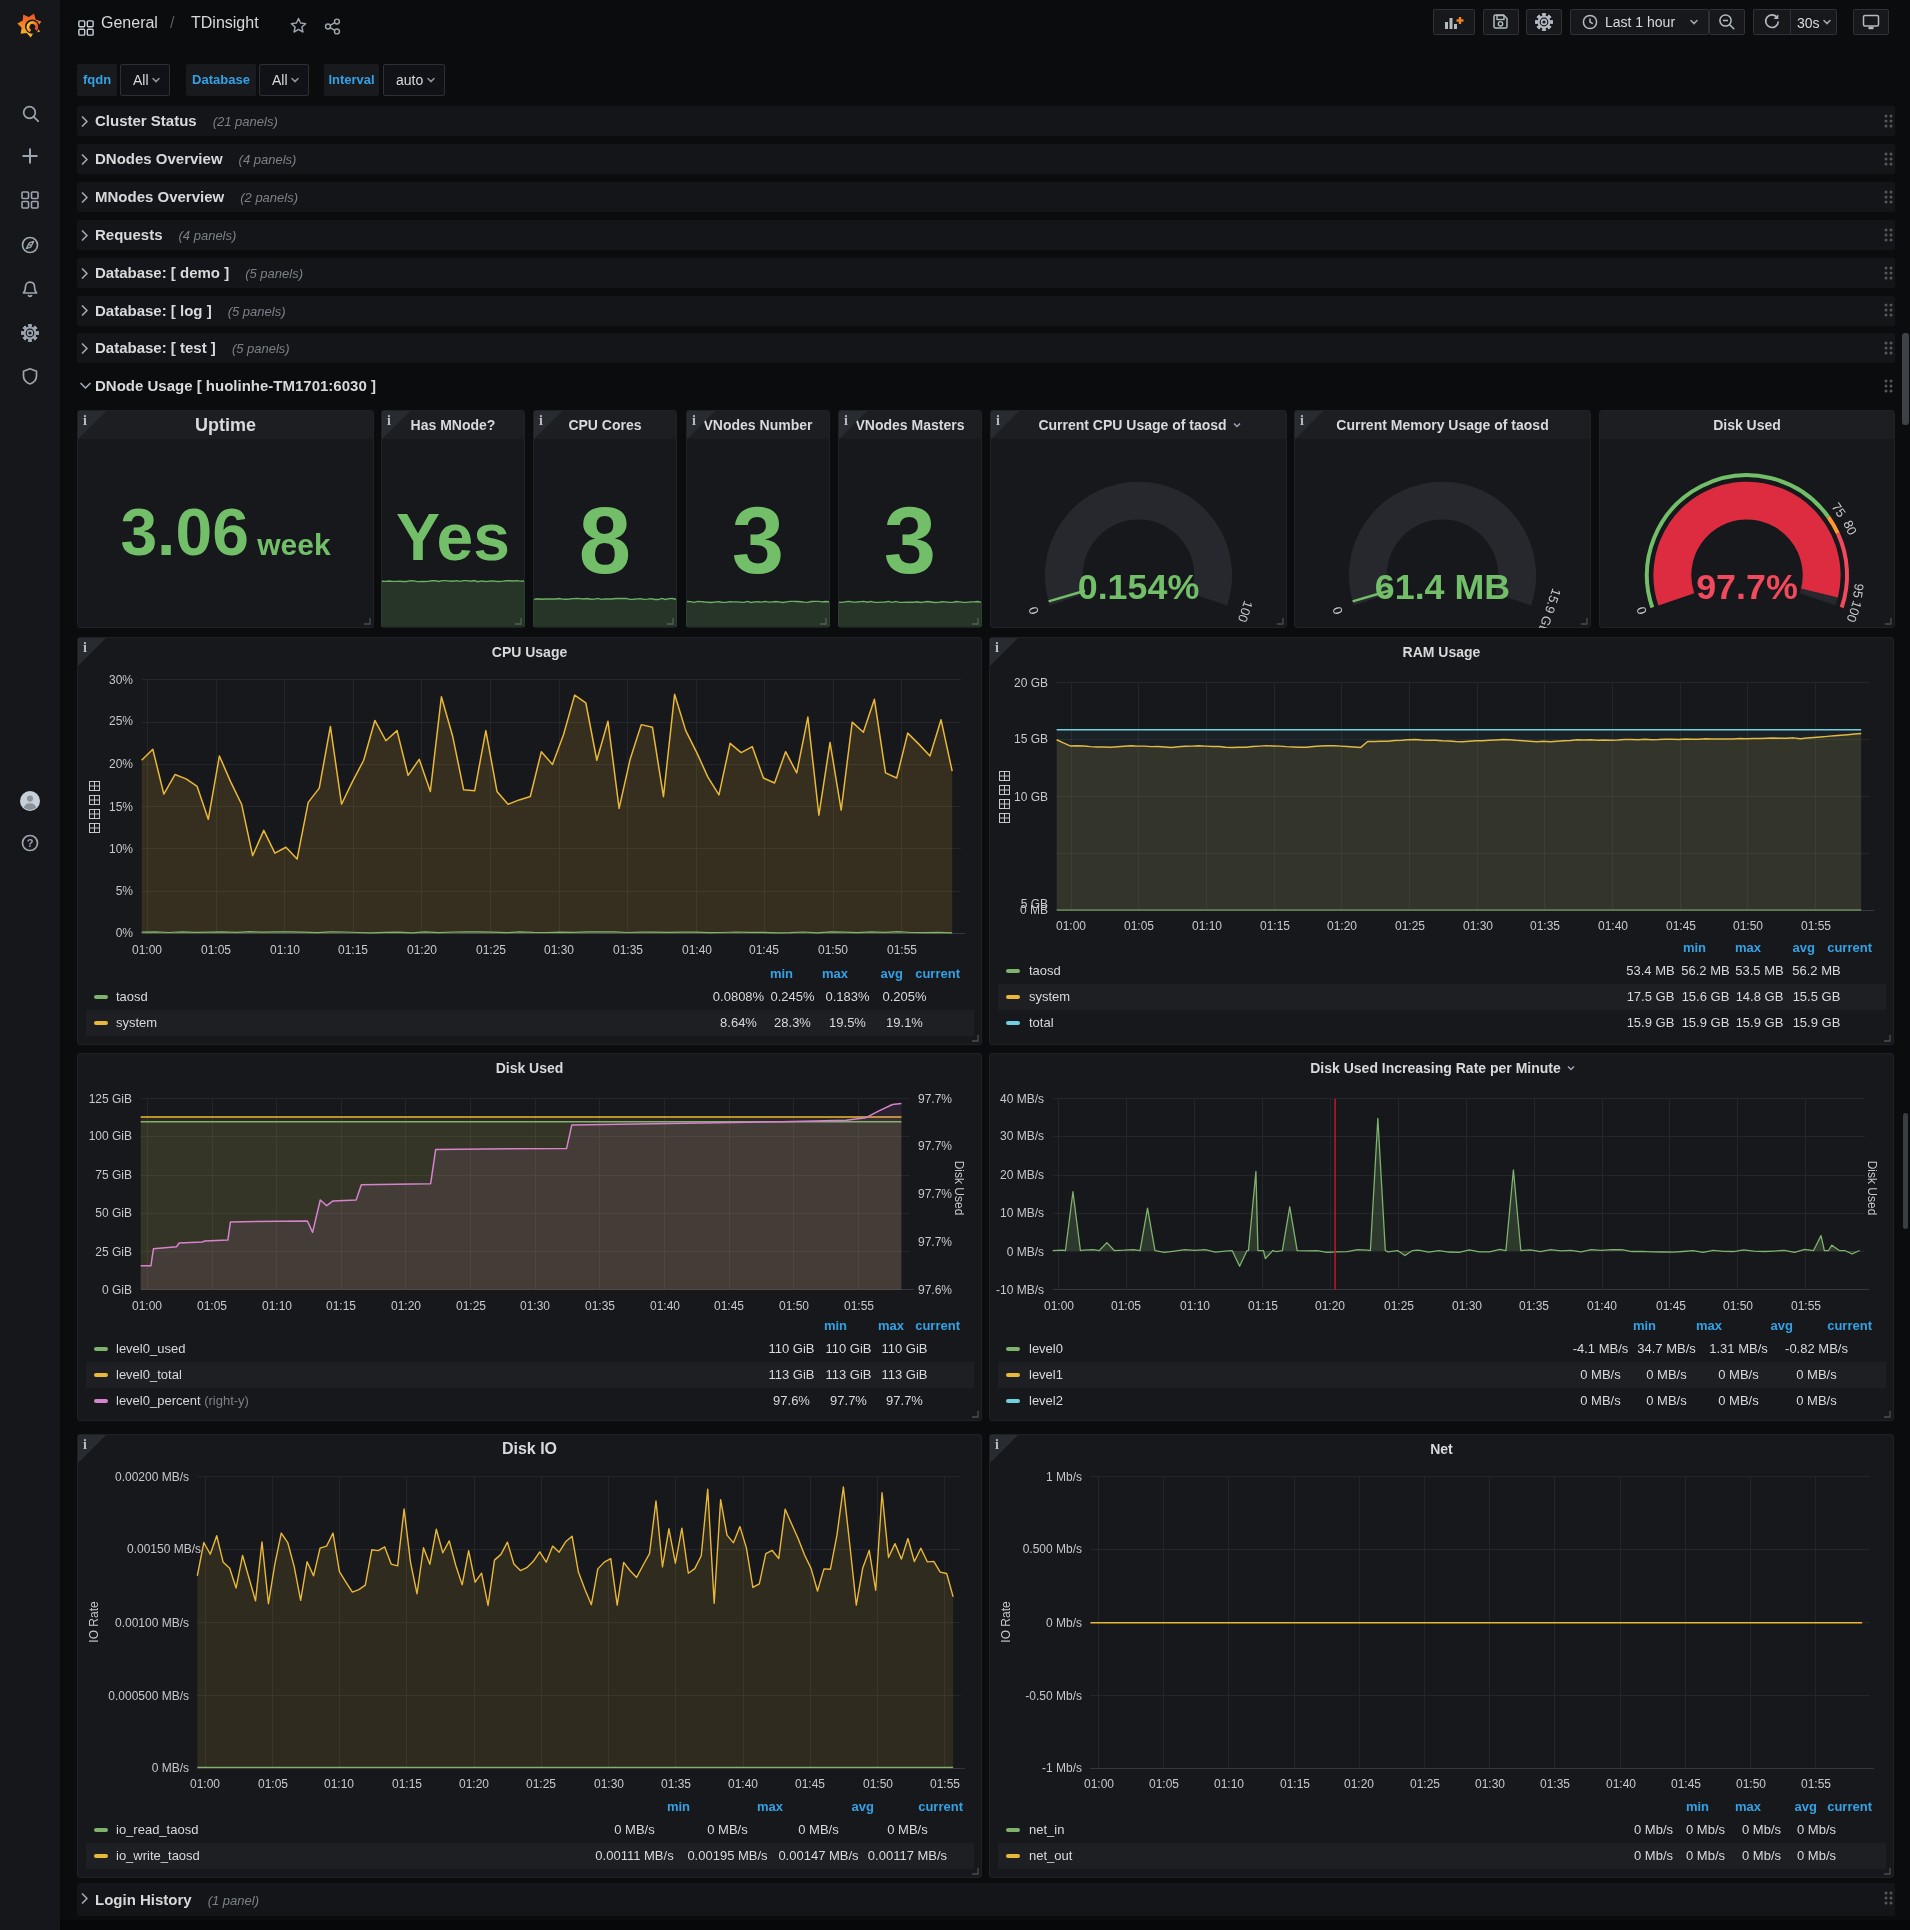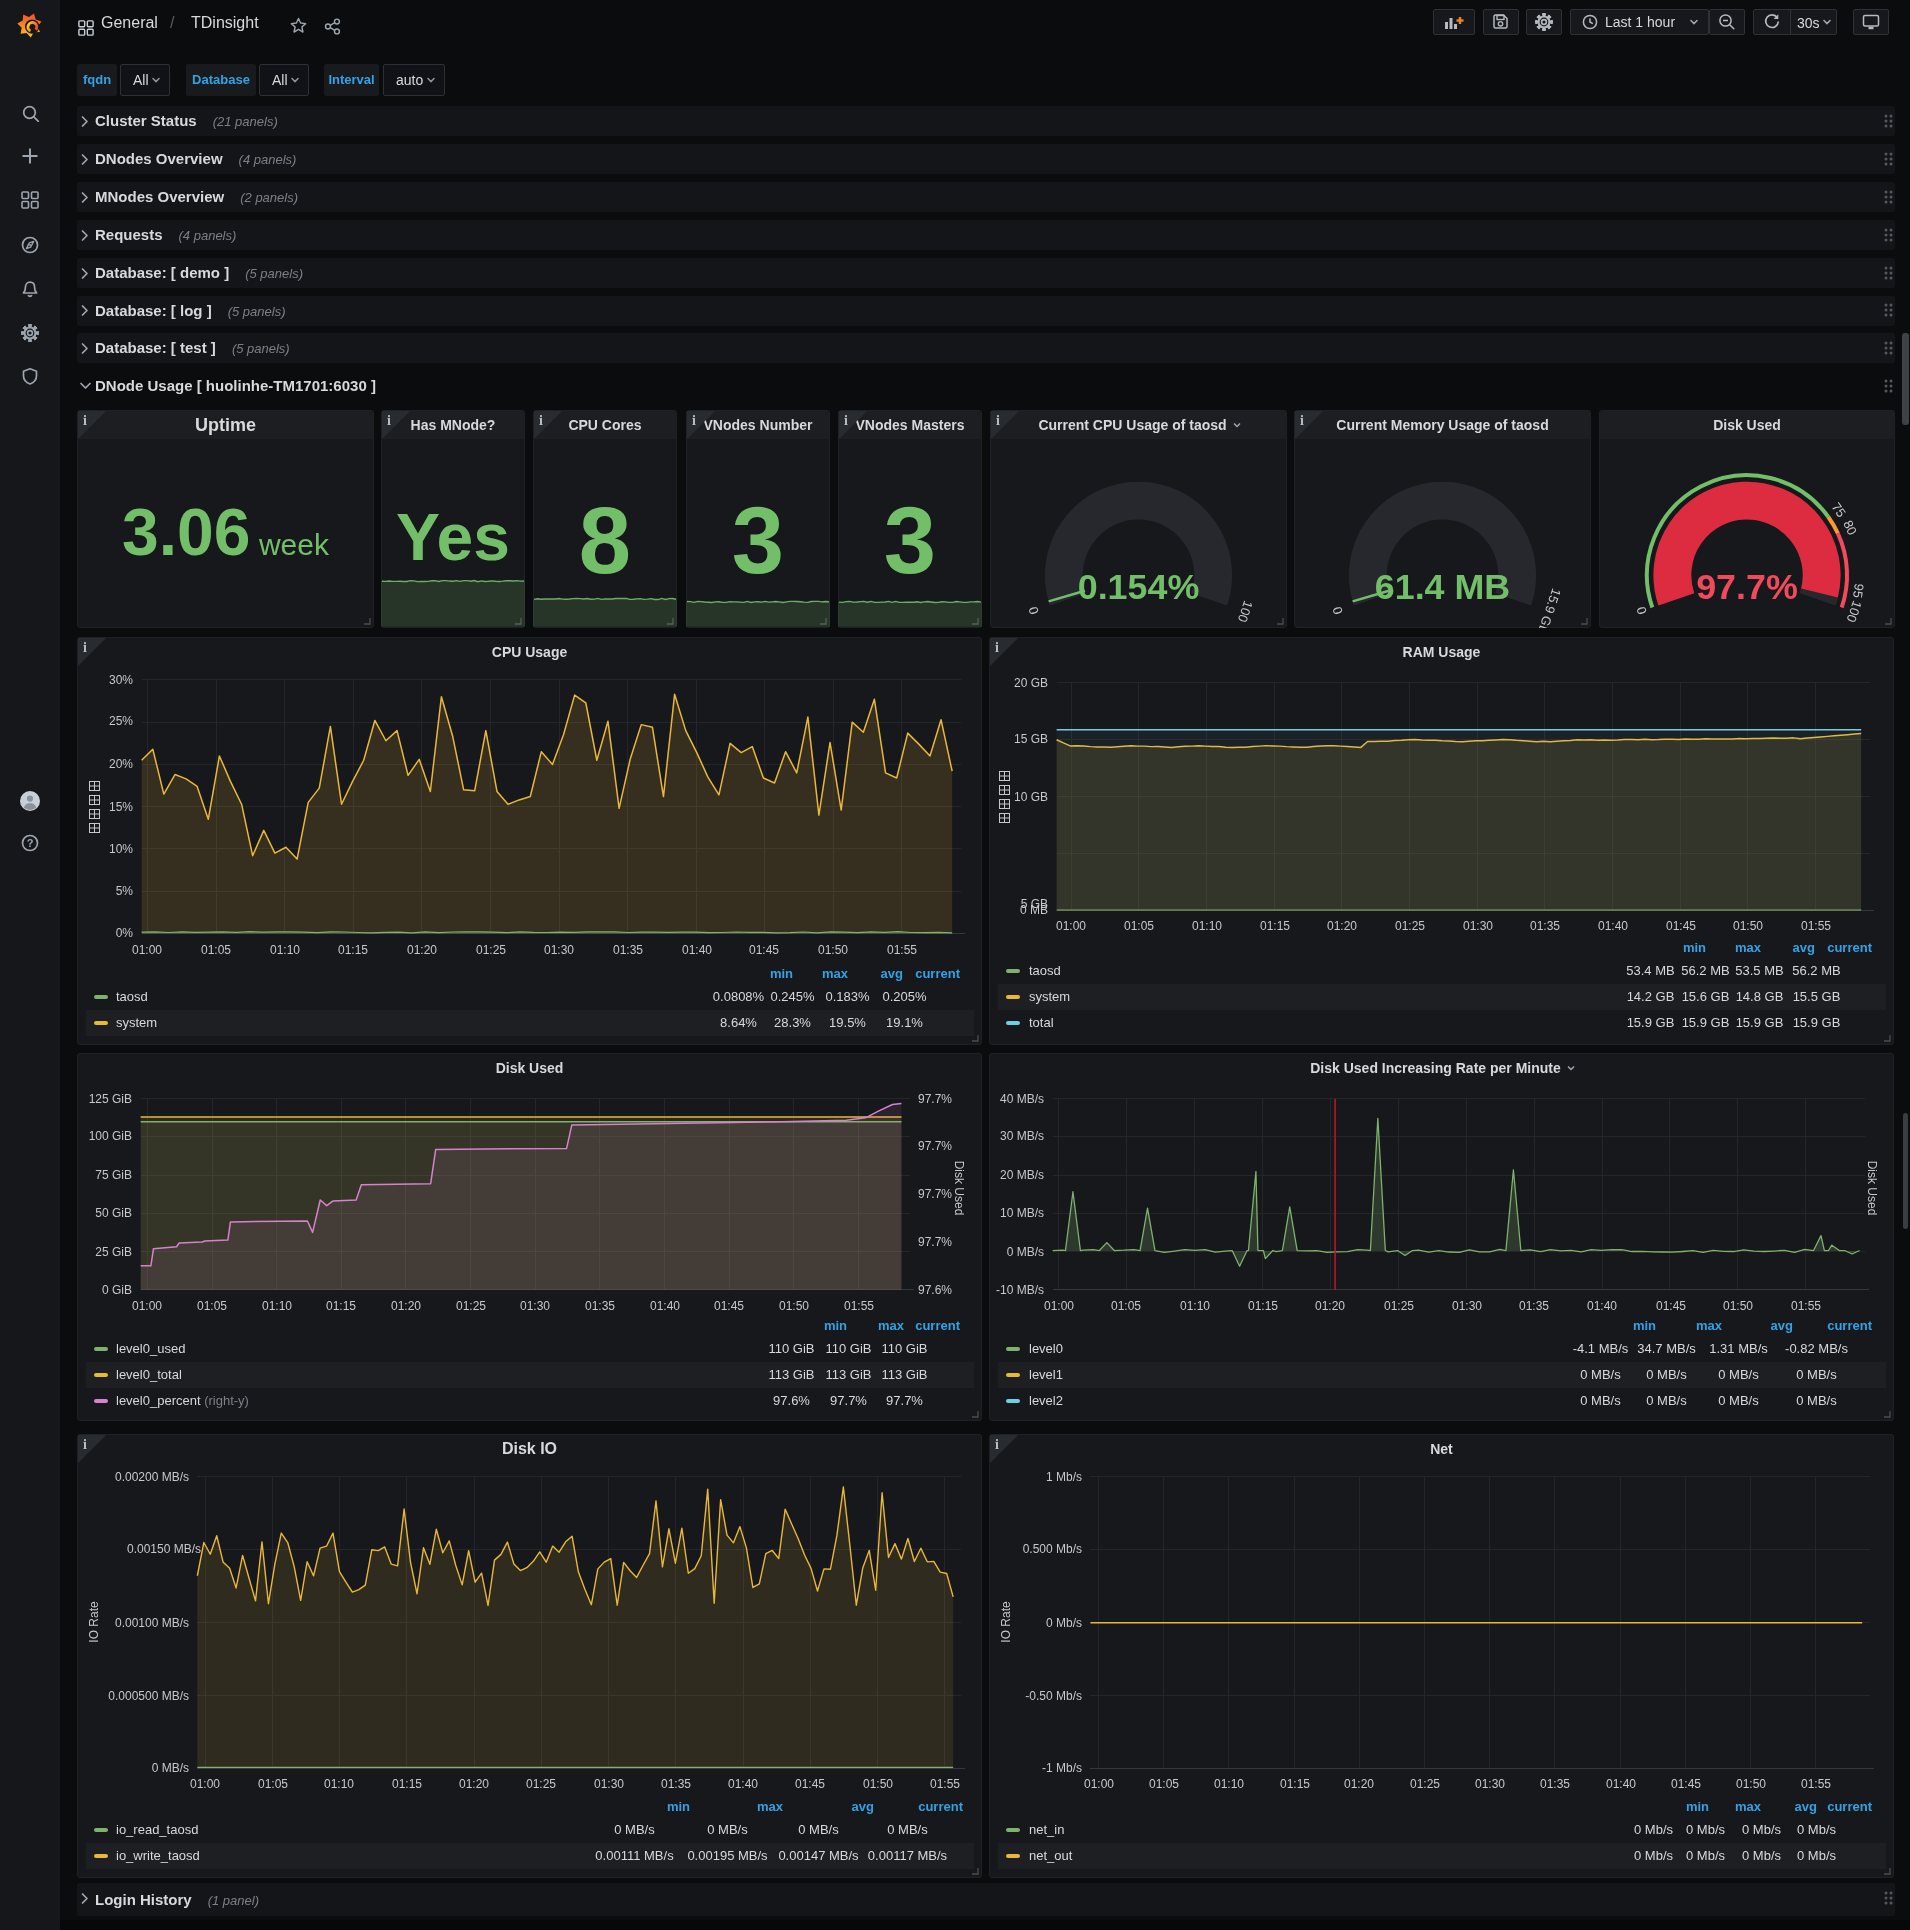--- a/index.html
+++ b/index.html
@@ -292,21 +292,21 @@
 <div class="abs" style="left:60px;top:1920px;width:1851px;height:10px;background:#070809"></div>
 <div class="panel" style="left:77px;top:410px;width:297px;height:218px">
     <div class="hband"></div>
     <div class="ptitle" style="font-size:18px">Uptime</div>
     <div class="icorner"></div>
     <div class="ichar">i</div>
     <svg style="position:absolute;right:2px;bottom:2px;left:auto;top:auto" width="8" height="8" viewBox="0 0 8 8">
       <path d="M1 7 L7 7 L7 1" fill="none" stroke="#4a4d52" stroke-width="1.3"></path>
     </svg>
   </div>
-<div class="statv" style="left:77px;width:297px;top:499px;font-size:66px;line-height:66px">3.06<span style="font-size:30px;font-weight:normal"> week</span></div>
+<div class="statv" style="left:77px;width:297px;top:499px;font-size:66px;line-height:66px">3.06<span style="font-size:30px;font-weight:bold"> week</span></div>
 <div class="panel" style="left:381px;top:410px;width:144px;height:218px">
     <div class="hband"></div>
     <div class="ptitle" style="font-size:14px">Has MNode?</div>
     <div class="icorner"></div>
     <div class="ichar">i</div>
     <svg style="position:absolute;right:2px;bottom:2px;left:auto;top:auto" width="8" height="8" viewBox="0 0 8 8">
       <path d="M1 7 L7 7 L7 1" fill="none" stroke="#4a4d52" stroke-width="1.3"></path>
     </svg>
   </div>
 <svg class="abs" style="left:381px;top:410px" width="144" height="218" viewBox="0 0 145 219">
@@ -538,21 +538,21 @@
 <div class="lghead" style="left:1782px;top:940px">current</div>
 <div class="lgicon" style="left:1006px;top:969px;background:#7eb26d"></div>
 <div class="lgname" style="left:1029px;top:958px;line-height:26px">taosd</div>
 <div class="lgval" style="left:1596px;top:958px;line-height:26px">53.4 MB</div>
 <div class="lgval" style="left:1651px;top:958px;line-height:26px">56.2 MB</div>
 <div class="lgval" style="left:1705px;top:958px;line-height:26px">53.5 MB</div>
 <div class="lgval" style="left:1762px;top:958px;line-height:26px">56.2 MB</div>
 <div class="lgalt" style="left:998px;top:984px;width:888px;height:26px"></div>
 <div class="lgicon" style="left:1006px;top:995px;background:#eab839"></div>
 <div class="lgname" style="left:1029px;top:984px;line-height:26px">system</div>
-<div class="lgval" style="left:1596px;top:984px;line-height:26px">14.2 GB</div>
+<div class="lgval" style="left:1596px;top:984px;line-height:26px">17.5 GB</div>
 <div class="lgval" style="left:1651px;top:984px;line-height:26px">15.6 GB</div>
 <div class="lgval" style="left:1705px;top:984px;line-height:26px">14.8 GB</div>
 <div class="lgval" style="left:1762px;top:984px;line-height:26px">15.5 GB</div>
 <div class="lgicon" style="left:1006px;top:1021px;background:#6ed0e0"></div>
 <div class="lgname" style="left:1029px;top:1010px;line-height:26px">total</div>
 <div class="lgval" style="left:1596px;top:1010px;line-height:26px">15.9 GB</div>
 <div class="lgval" style="left:1651px;top:1010px;line-height:26px">15.9 GB</div>
 <div class="lgval" style="left:1705px;top:1010px;line-height:26px">15.9 GB</div>
 <div class="lgval" style="left:1762px;top:1010px;line-height:26px">15.9 GB</div>
 <div class="panel" style="left:77px;top:1053px;width:905px;height:368px">

